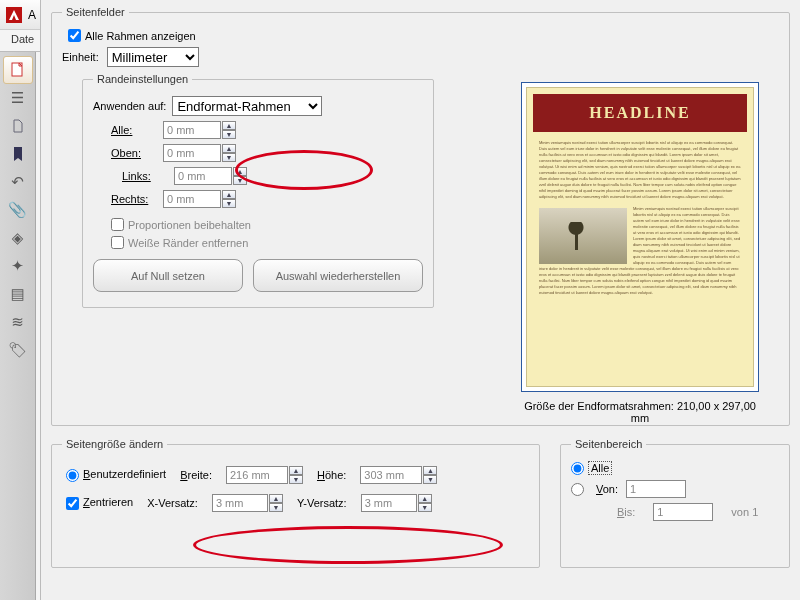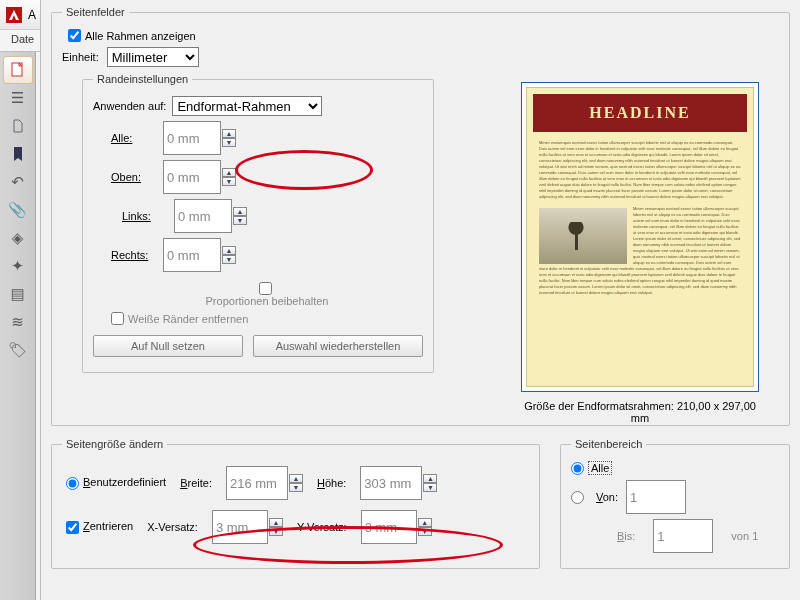--- a/index.html
+++ b/index.html
@@ -11,31 +11,31 @@
 .shell { position:absolute; left:0; top:30px; width:800px; height:570px; background:#f4f4f4;}
 .menutabs { height:22px; border-bottom:1px solid #bcbcbc; padding-left:5px; font-size:11px; color:#333;}
 .menutabs span { display:inline-block; padding:3px 6px; }
 .toolbar-left { position:absolute; left:0; top:52px; width:36px; height:548px; background:linear-gradient(90deg,#d6d6d6,#cacaca); border-right:1px solid #a8a8a8; display:flex; flex-direction:column; align-items:center; padding-top:4px; gap:0;}
 .toolbar-left .tool { width:30px;height:28px;display:flex;align-items:center;justify-content:center;font-size:15px;color:#5a5a5a;}
 .toolbar-left .tool.active { background:linear-gradient(#fff,#f0e6d6); border:1px solid #d8c090; border-radius:3px;}
 .dlg { position:absolute; left:40px; top:0px; width:760px; height:600px; background:#f0f0f0; border-left:1px solid #bbb;}
 fieldset { border:1px solid #c0c0c0; border-radius:2px; margin:6px 10px; padding:6px 10px 10px 10px;}
 legend { font-size:11px; color:#333; padding:0 4px;}
 label, .lbl { font-size:11px; color:#000;}
-input[type=text] { height:34px; font-size:13px; padding:1px 3px; border:1px solid #888; background:#fff;}
+input[type=text] { height:18px; font-size:11px; padding:1px 3px; border:1px solid #888; background:#fff;}
 input[type=text][disabled] { color:#888; }
 select { font-size:13px; height:20px; border:1px solid #7a7a7a; background:#fff;}
 input[type=checkbox],input[type=radio]{ margin:0 4px 0 0; vertical-align:middle;}
 .row { display:flex; align-items:center; margin:5px 0; font-size:11px;}
 .row .fldlbl { width:52px; text-decoration:underline; }
 .spin { display:flex;align-items:center;}
 .spin input{ width:58px; color:#888;}
 .spinbtns { display:flex;flex-direction:column; margin-left:1px;}
 .spinbtns div{ width:14px;height:9px;border:1px solid #888;background:linear-gradient(#fff,#dde3ef);font-size:7px;line-height:7px;text-align:center;color:#445;}
-.btn { display:inline-flex;align-items:center;justify-content:center;height:22px;padding:7px 12px;font-size:11px;border:1px solid #9a9a9a;background:linear-gradient(#fdfdfd,#e4e4e4);color:#666;border-radius:2px;}
+.btn { display:inline-flex;align-items:center;justify-content:center;height:33px;padding:7px 12px;font-size:11px;border:1px solid #9a9a9a;background:linear-gradient(#fdfdfd,#e4e4e4);color:#666;border-radius:8px;}
 .preview { position:absolute; right:30px; top:64px; width:238px;}
 .preview-frame { border:1px solid #2c5aa0; background:#fff; padding:4px;}
 .pv-page { background:#f7eeb9; border:1px solid #ccc08b; height:300px; display:flex; flex-direction:column;}
 .pv-head { background:#8c1b1b; color:#f3e8a8; font-family:Georgia,serif; font-weight:bold; letter-spacing:2px; text-align:center; padding:10px 0; font-size:16px; margin:6px;}
 .pv-body { flex:1; margin:2px 12px 10px 12px; font-size:4px; line-height:6px; color:#6a5230; overflow:hidden;}
 .pv-img { width:88px;height:56px; float:left; margin:2px 6px 2px 0; background:linear-gradient(#d9d3c0,#9f9878); position:relative;}
 .pv-img::after{content:"";position:absolute;left:28px;top:14px;width:18px;height:28px;background:radial-gradient(circle at 50% 30%,#3f3a25 0 7px,transparent 8px),linear-gradient(#3f3a25,#3f3a25);background-size:18px 18px,3px 20px;background-position:0 0,8px 10px;background-repeat:no-repeat;}
 .preview-caption{font-size:11px;text-align:center;margin-top:8px;}
 .ring{position:absolute;border:3px solid #d4001a;border-radius:50%;pointer-events:none;}
 .ring1{left:194px;top:150px;width:138px;height:40px;}
@@ -147,21 +147,21 @@
         <span class="fldlbl">Rechts:</span>
         <div class="spin">
             <input type="text" value="0 mm" style="">
             <div class="spinbtns">
               <div>▲</div>
               <div>▼</div>
             </div>
           </div>
       </div>
 
-      <div class="row" style="margin-left:18px;margin-top:10px;flex-direction:column;">
+      <div class="row" style="margin-left:18px;margin-top:10px;">
         <input type="checkbox" style="">
         <label style="color:#888">Proportionen beibehalten</label>
       </div>
       <div class="row" style="margin-left:18px;">
         <input type="checkbox" style="">
         <label style="color:#888">Weiße Ränder entfernen</label>
       </div>
 
       <div class="row" style="margin-top:10px;gap:10px;">
         <div class="btn" style="width:150px;">Auf Null setzen</div>

